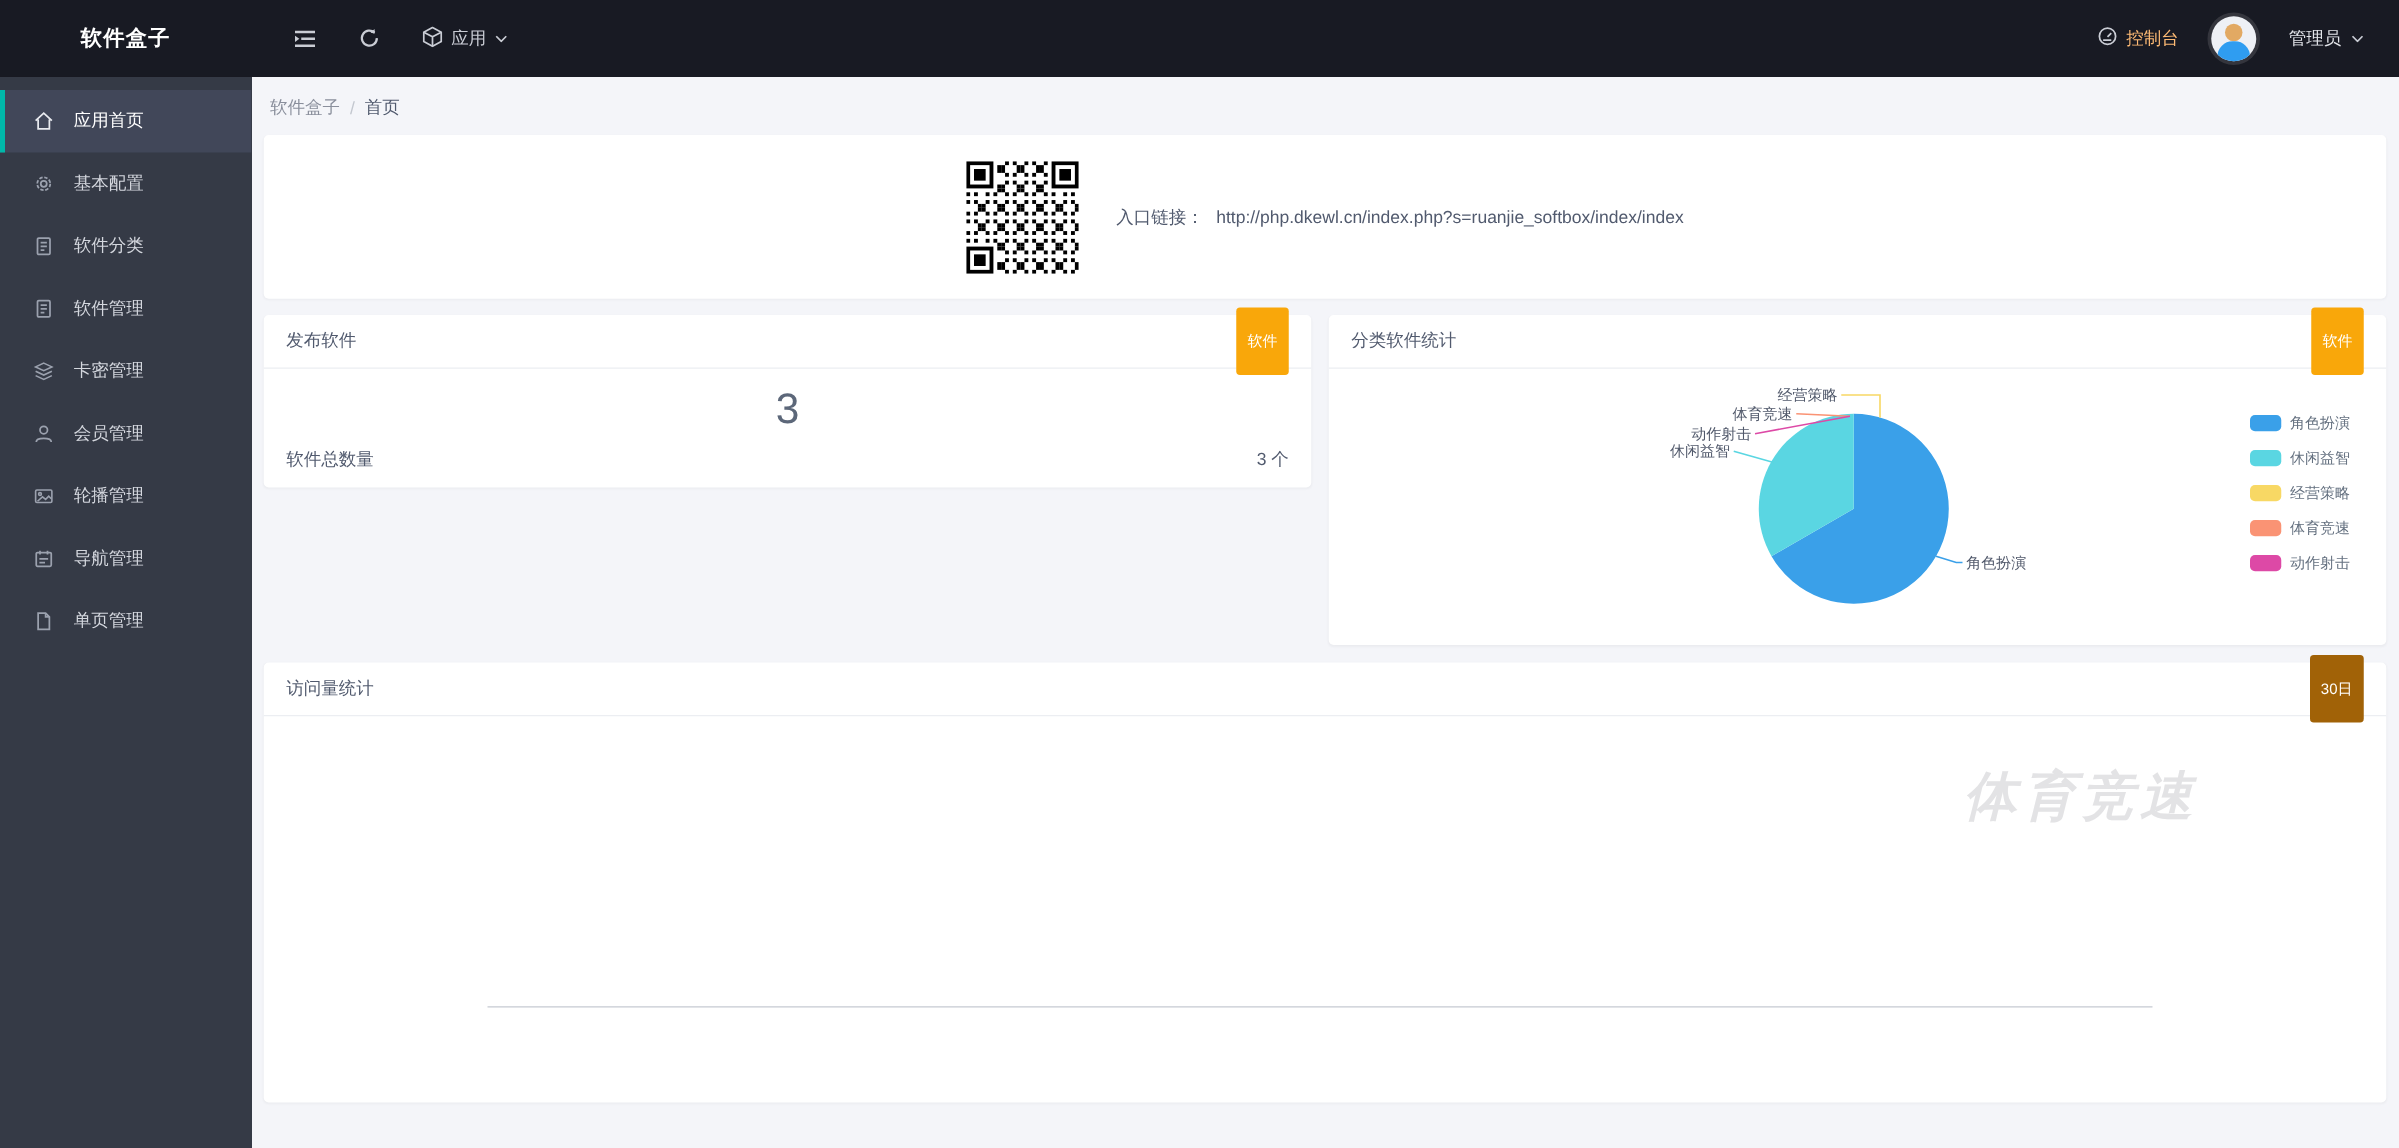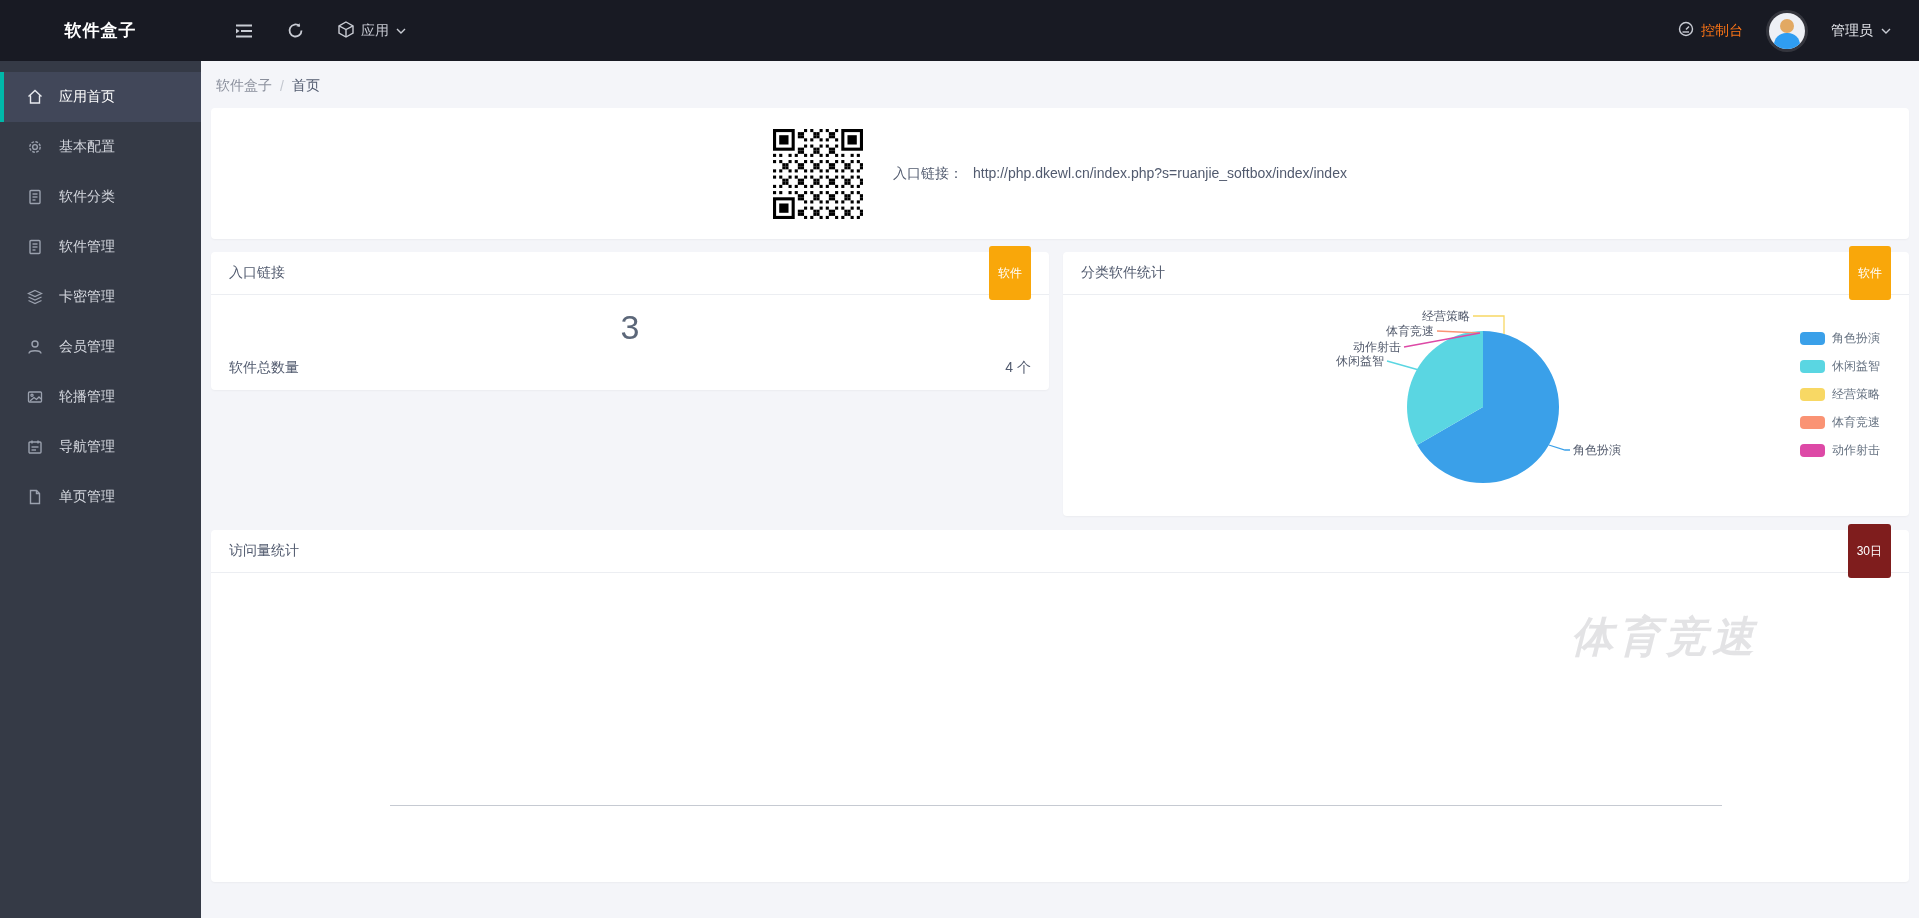--- a/index.html
+++ b/index.html
@@ -8,21 +8,21 @@
 
   
   .navbar { position:fixed; top:0; left:0; width:1919px; height:61px; background:#181a23;
     display:flex; align-items:center; z-index:20; }
   .logo { width:201px; height:61px; line-height:61px; text-align:center; color:#ffffff;
     font-size:17px; font-weight:bold; letter-spacing:1px; cursor:pointer; }
   .nav-left { display:flex; align-items:center; gap:34px; padding-left:34px; }
   .nav-icon-btn { display:flex; align-items:center; cursor:pointer; color:#c9ccd4; }
   .app-menu { display:flex; align-items:center; gap:7px; color:#c9ccd4; font-size:14px; cursor:pointer; }
   .nav-right { margin-left:auto; display:flex; align-items:center; gap:26px; padding-right:28px; }
-  .console-link { display:flex; align-items:center; gap:7px; color:#f97316; font-size:14px; cursor:pointer; }
+  .console-link { display:flex; align-items:center; gap:7px; color:#fdba74; font-size:14px; cursor:pointer; }
   .avatar { width:36px; height:36px; border-radius:50%; background:#eef0f5; position:relative;
     overflow:hidden; box-shadow:0 0 0 3px rgba(255,255,255,.12); cursor:pointer; }
   .avatar .head { position:absolute; left:11px; top:6px; width:14px; height:14px; border-radius:50%; background:#e2a963; }
   .avatar .body { position:absolute; left:5px; top:20px; width:26px; height:18px; border-radius:12px 12px 0 0; background:#2f9df1; }
   .user-wrap { display:flex; align-items:center; gap:8px; color:#e3e5ea; font-size:14px; cursor:pointer; }
 
   
   .sidebar { position:fixed; top:61px; left:0; width:201px; height:857px; background:#353a46; padding-top:11px; }
   .menu-item { height:50px; display:flex; align-items:center; padding-left:27px; gap:16px;
     color:#d4d7de; font-size:14px; cursor:pointer; position:relative;text-align:right; }
@@ -446,27 +446,27 @@
     <div class="entry-text">
       <span>入口链接：</span>
       <span class="entry-url">http://php.dkewl.cn/index.php?s=ruanjie_softbox/index/index</span>
     </div>
   </section>
 
   <div class="cards-row">
 
     <section class="card publish-card">
       <div class="card-head">
-        <span class="card-title">入口链接</span>
+        <span class="card-title">发布软件</span>
         <span class="badge" style="background: rgb(249, 167, 10);">软件</span>
       </div>
       <div class="big-number">3</div>
       <div class="total-row">
         <span>软件总数量</span>
-        <span>4 个</span>
+        <span>3 个</span>
       </div>
     </section>
 
     <section class="card category-card">
       <div class="card-head">
         <span class="card-title">分类软件统计</span>
         <span class="badge" style="background: rgb(249, 167, 10);">软件</span>
       </div>
       <div class="pie-wrap">
         <svg id="pie-svg" width="842" height="221">
@@ -505,21 +505,21 @@
               <span class="lb">动作射击</span>
             </li>
           </ul>
       </div>
     </section>
   </div>
 
   <section class="card visits-card">
     <div class="card-head">
       <span class="card-title">访问量统计</span>
-      <span class="badge" style="background: #7f1d1d;">30日</span>
+      <span class="badge" style="background: #a16207;">30日</span>
     </div>
     <div class="visits-body">
       <div class="watermark">体育竞速</div>
       <div class="axis-line"></div>
     </div>
   </section>
 
 </main>
 
 </body></html>

